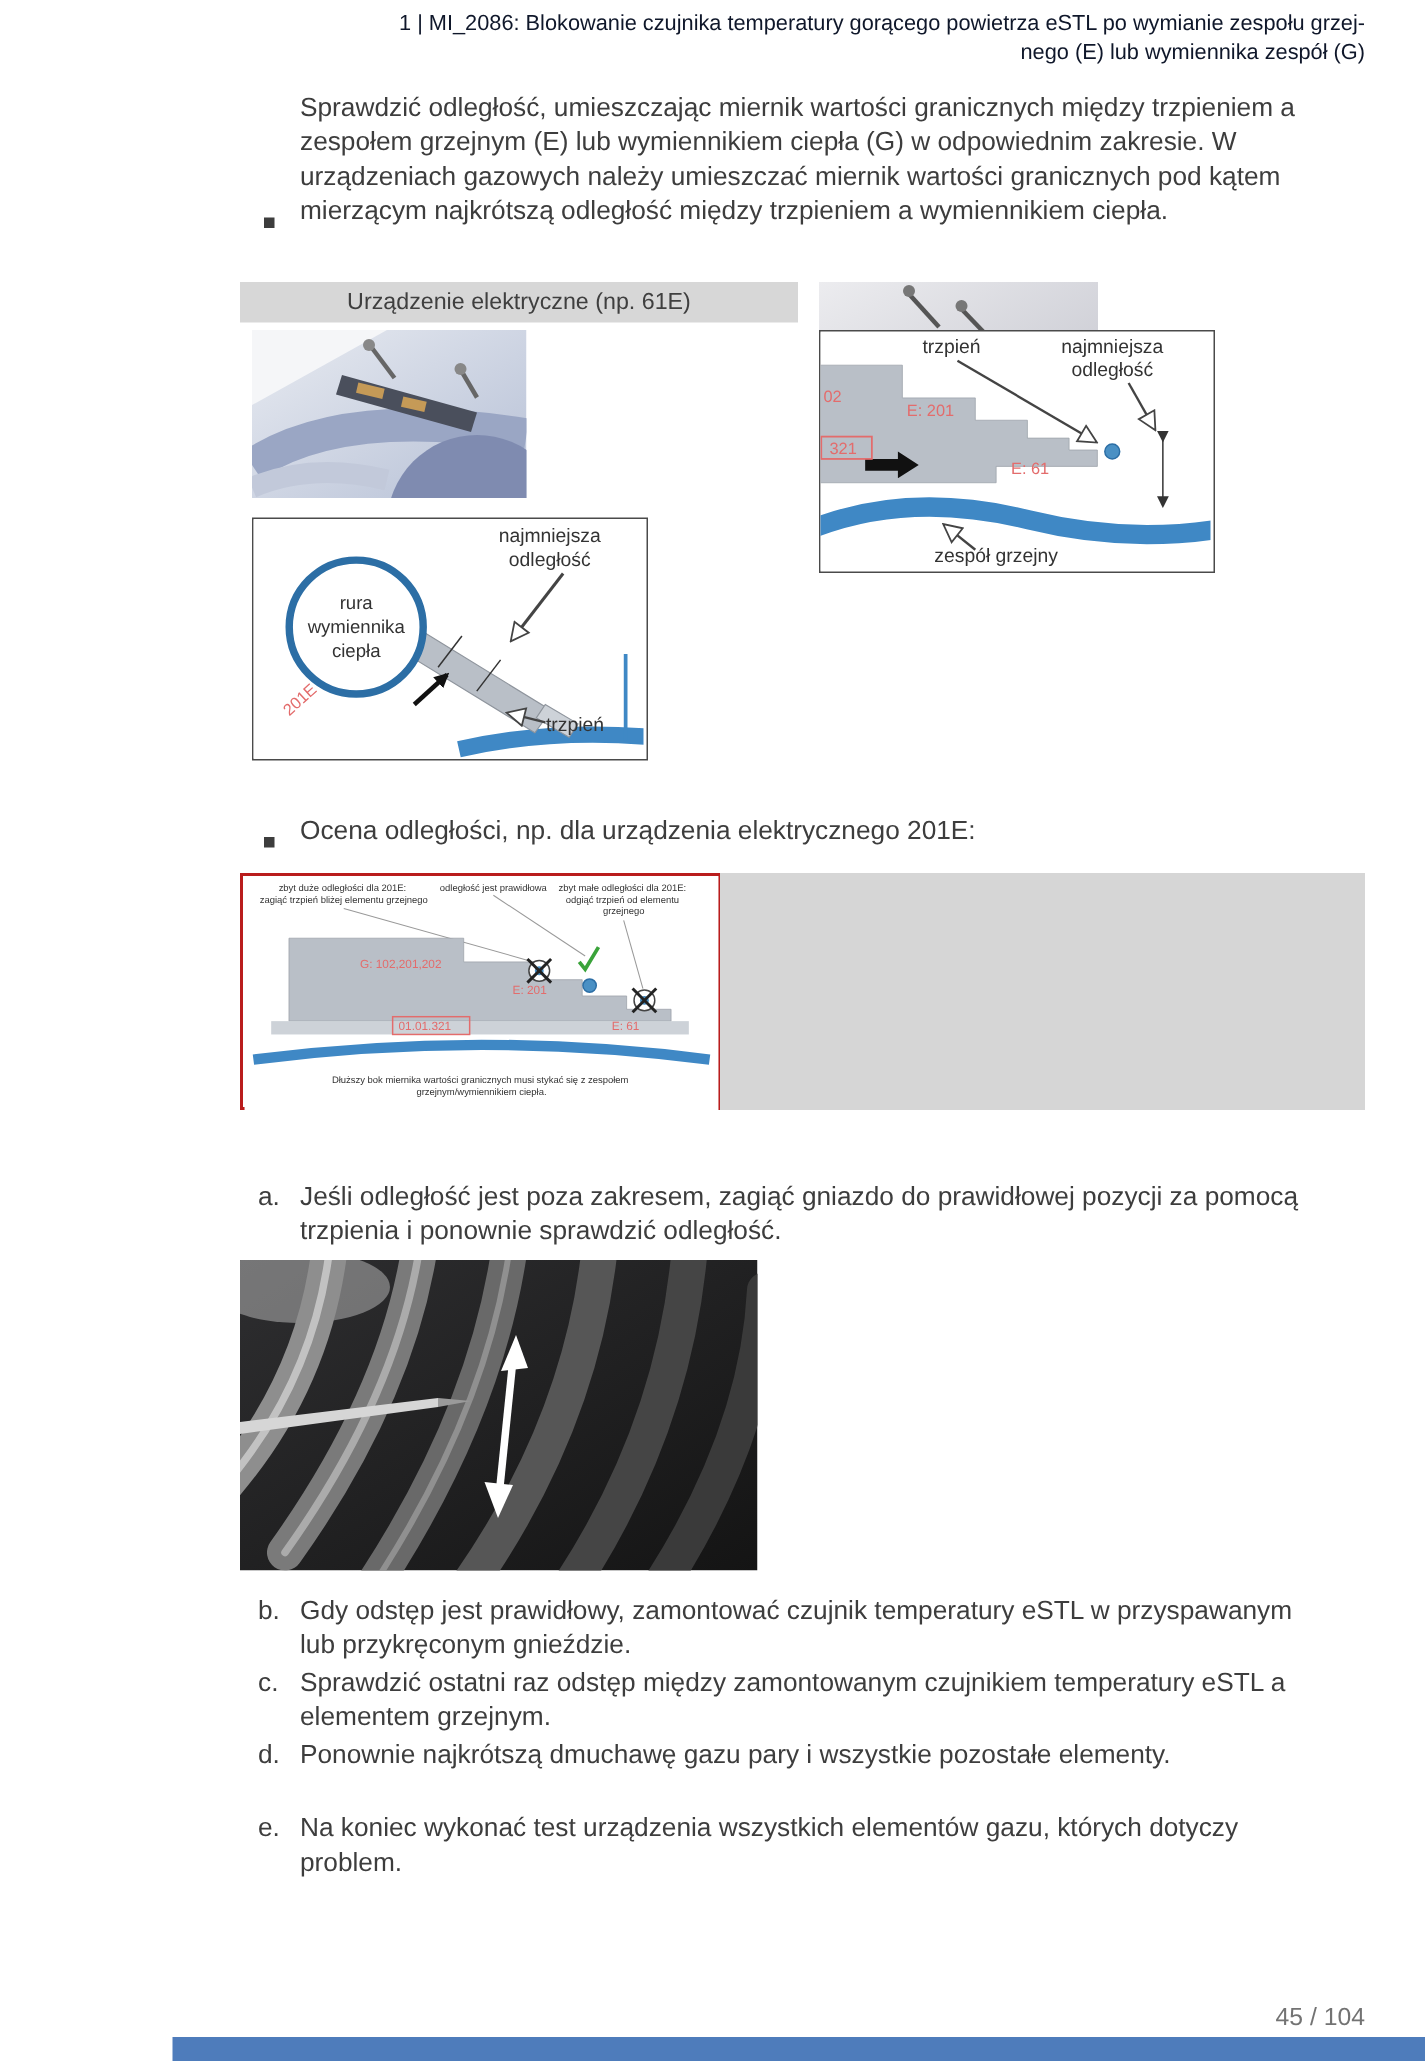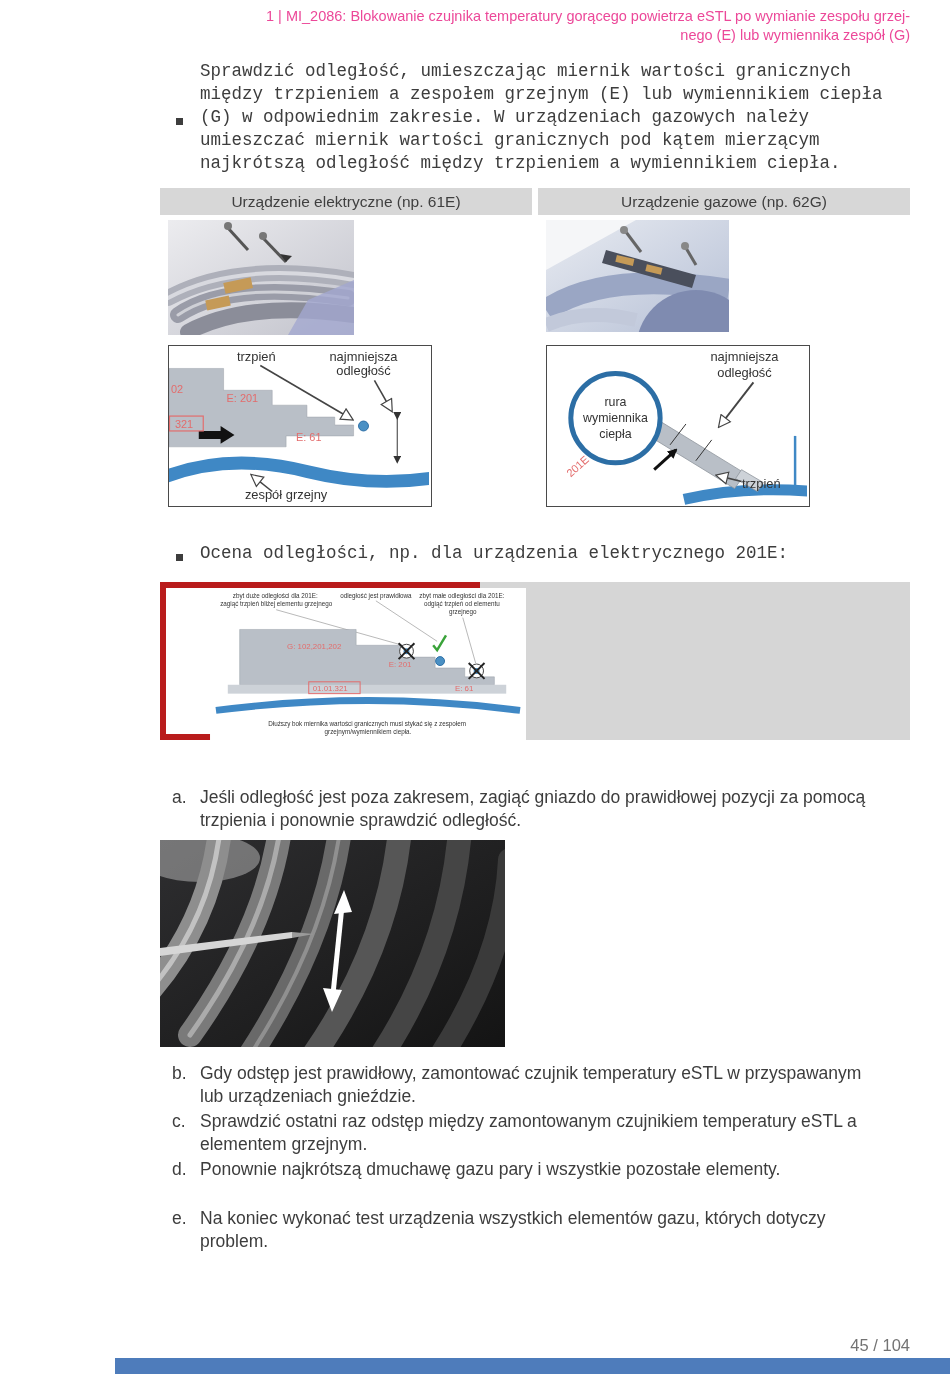--- a/index.html
+++ b/index.html
@@ -2,42 +2,42 @@
 <html lang="pl"><head>
 <meta charset="utf-8">
 <style>
   html,body { margin:0; padding:0; }
   body {
     width:950px; height:1374px; background:#ffffff; position:relative; overflow:hidden;
     font-family:"Liberation Sans", sans-serif; color:#3d3d3d;
   }
   .doc-header {
     position:absolute; top:7px; left:70px; width:840px; text-align:right;
-    font-size:14.5px; line-height:19px; color:#ec4899;
+    font-size:14.5px; line-height:19px; color:#0f172a;
   }
   .content { position:absolute; top:60px; left:160px; width:750px; }
-  .bullet-row { position:absolute; display:flex; align-items:center;font-family:Liberation Mono, monospace; }
+  .bullet-row { position:absolute; display:flex; align-items:flex-end; }
   .bullet-sq { width:7px; height:7px; background:#3d3d3d; margin:8px 0 0 16px; flex:none; }
   .bullet-text { margin:0 0 0 17px; width:688px; font-size:17.5px; line-height:23px; }
   .cmp-table {
     position:absolute; width:750px; display:grid;
     grid-template-columns:372px 372px; grid-template-rows:27px 120px 166px;
     column-gap:6px; row-gap:5px;
   }
   .th {
     background:#d7d7d7; height:27px; line-height:27px; text-align:center;
     font-size:15.5px; color:#3f3f3f;
   }
   .cell { }
   .cadimg { margin-left:8px; }
   .diagbox { width:262px; border:1px solid #4a4a4a; margin-left:8px; background:#fff; }
   svg { display:block; }
   svg text { font-family:"Liberation Sans", sans-serif; }
   .eval-strip { position:absolute; width:750px; height:158px; background:#d6d6d6; }
-  .eval-box { width:320px; height:158px; background:#fff; border:6px solid #b91c1c; box-sizing:border-box;padding-left:43px; }
+  .eval-box { width:320px; height:158px; background:#fff; border:2px solid #b91c1c; box-sizing:border-box; }
   .step-row { position:absolute; display:flex; font-size:17.5px; line-height:23px; }
   .step-marker { width:28px; margin-left:12px; flex:none; }
   .step-text { width:688px; margin:0; }
   .photo-box { position:absolute; width:345px; height:207px; }
   .page-number { position:absolute; top:1336px; right:40px; font-size:16.5px; color:#737373; }
   .footer-bar { position:absolute; left:115px; right:0; top:1358px; height:16px; background:#4e7cbb; }
 </style>
 </head>
 <body>
 
@@ -50,21 +50,20 @@
 
   <div class="content">
 
     <div class="bullet-row" style="top:0;">
       <span class="bullet-sq"></span>
       <p class="bullet-text">Sprawdzić odległość, umieszczając miernik wartości granicznych między trzpieniem a zespołem grzejnym (E) lub wymiennikiem ciepła (G) w odpowiednim zakresie. W urządzeniach gazowych należy umieszczać miernik wartości granicznych pod kątem mierzącym najkrótszą odległość między trzpieniem a wymiennikiem ciepła.</p>
     </div>
 
     <div class="cmp-table" style="top:128px;">
       <div class="th">Urządzenie elektryczne (np. 61E)</div>
-      <div class="th">Urządzenie gazowe (np. 62G)</div>
 
       <div class="cell">
         <svg class="cadimg" width="186" height="115" viewBox="0 0 186 115">
           <defs>
             <linearGradient id="cad1" x1="0" y1="0" x2="1" y2="1">
               <stop offset="0" stop-color="#ececef"></stop>
                 <stop offset="1" stop-color="#c2c3cc"></stop>
             </linearGradient>
           </defs>
           <rect width="186" height="115" fill="url(#cad1)"></rect>
@@ -267,21 +266,21 @@
         <g>
           <line x1="182" y1="66" x2="173" y2="154" stroke="#ffffff" stroke-width="5"></line>
           <polygon points="174,74 184,50 192,72" fill="#ffffff"></polygon>
           <polygon points="163,148 172,172 182,150" fill="#ffffff"></polygon>
         </g>
       </svg>
     </div>
 
     <div class="step-row" style="top:1002px;">
       <span class="step-marker">b.</span>
-      <p class="step-text">Gdy odstęp jest prawidłowy, zamontować czujnik temperatury eSTL w przyspawanym lub urządzeniach gnieździe.</p>
+      <p class="step-text">Gdy odstęp jest prawidłowy, zamontować czujnik temperatury eSTL w przyspawanym lub przykręconym gnieździe.</p>
     </div>
     <div class="step-row" style="top:1050px;">
       <span class="step-marker">c.</span>
       <p class="step-text">Sprawdzić ostatni raz odstęp między zamontowanym czujnikiem temperatury eSTL a elementem grzejnym.</p>
     </div>
     <div class="step-row" style="top:1098px;">
       <span class="step-marker">d.</span>
       <p class="step-text">Ponownie najkrótszą dmuchawę gazu pary i wszystkie pozostałe elementy.</p>
     </div>
     <div class="step-row" style="top:1147px;">

